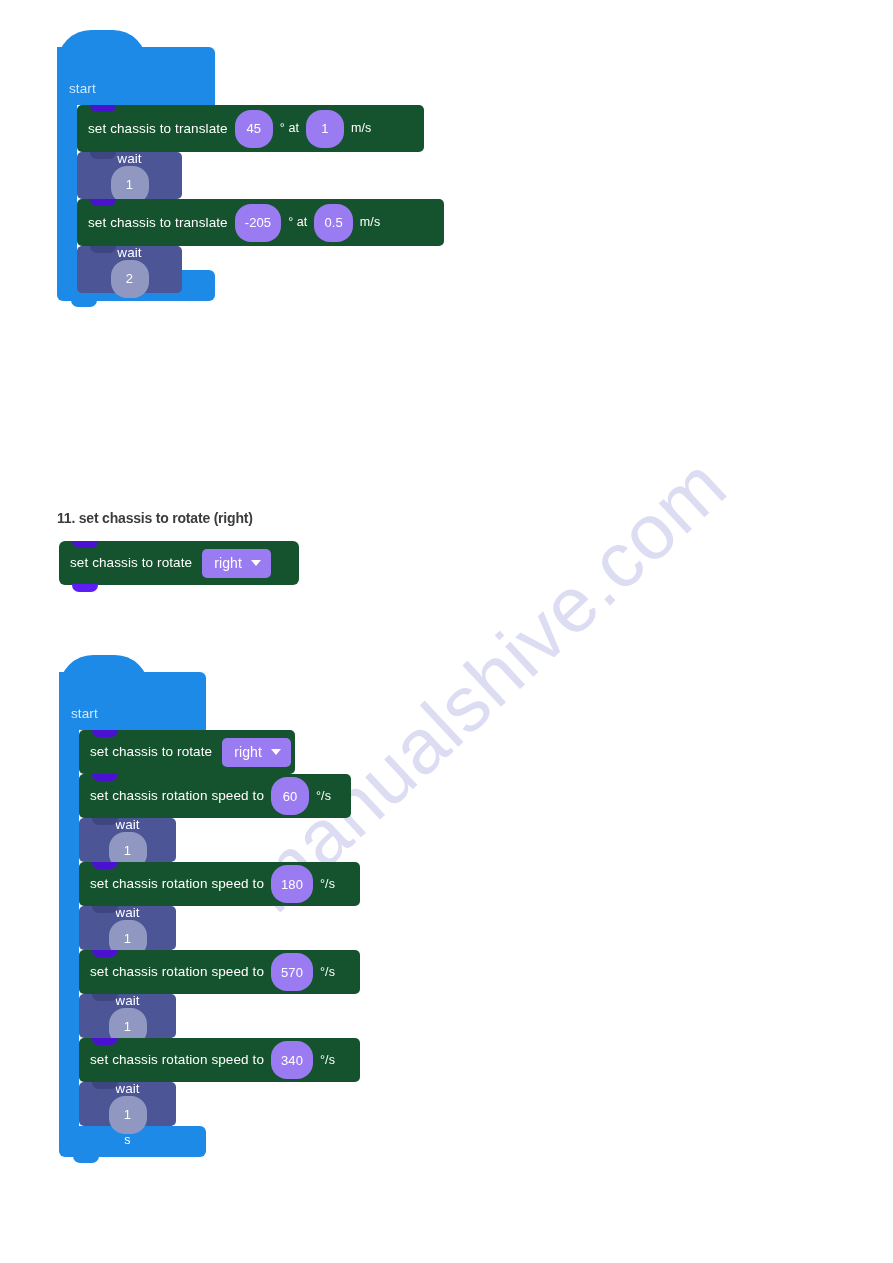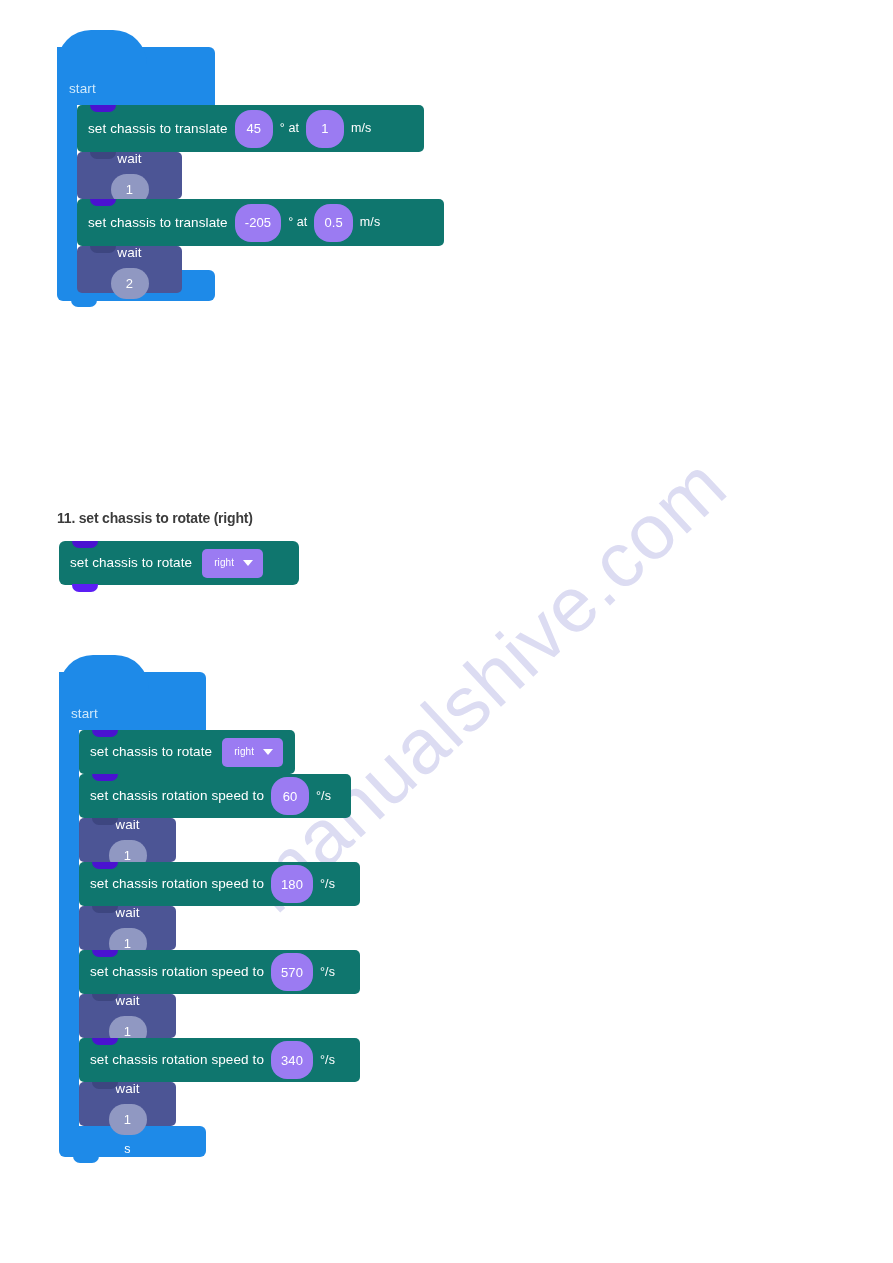--- a/index.html
+++ b/index.html
@@ -139,21 +139,21 @@
   .block::before {
     content: "";
     position: absolute;
     left: 13px;
     top: 0;
     width: 26px;
     height: 7px;
     background: rgba(0,0,0,0.16);
     border-radius: 0 0 7px 7px;
   }
-  .block.motion { background: #0f766e; }
+  .block.motion { background: #14532d; }
   .block.wait   { background: #4c5595; flex-direction: column; }
 
   .block.motion::before { background: #4a12d0; }
   .block.wait::before   { background: #3d4680; }
 
   .block .lbl {
     color: #ffffff;
     font-size: 13.5px;
     line-height: 1;
   }
@@ -165,41 +165,41 @@
   }
 
   
   .num {
     display: inline-flex;
     align-items: center;
     justify-content: center;
     box-sizing: border-box;
     height: 38px;
     min-width: 38px;
-    padding: 9px 10px;
-    margin: 8px 7px;
+    padding: 16px 10px;
+    margin: 0 7px;
     border-radius: 16px;
     font-size: 13px;
     color: #ffffff;
     line-height: 1;
   }
   .motion .num { background: #9b7bf2; }
   .wait  .num  { background: #9098c2; }
 
   
   .dropdown {
     display: inline-flex;
     align-items: center;
     box-sizing: border-box;
     height: 29px;
     padding: 0 10px 0 12px;
     margin-left: 10px;
     border-radius: 5px;
     background: #9b7bf2;
-    font-size: 10px;
+    font-size: 14px;
     color: #ffffff;
     line-height: 1;
   }
   .dropdown .arrow {
     display: inline-block;
     width: 0;
     height: 0;
     margin-left: 9px;
     border-left: 5px solid transparent;
     border-right: 5px solid transparent;

